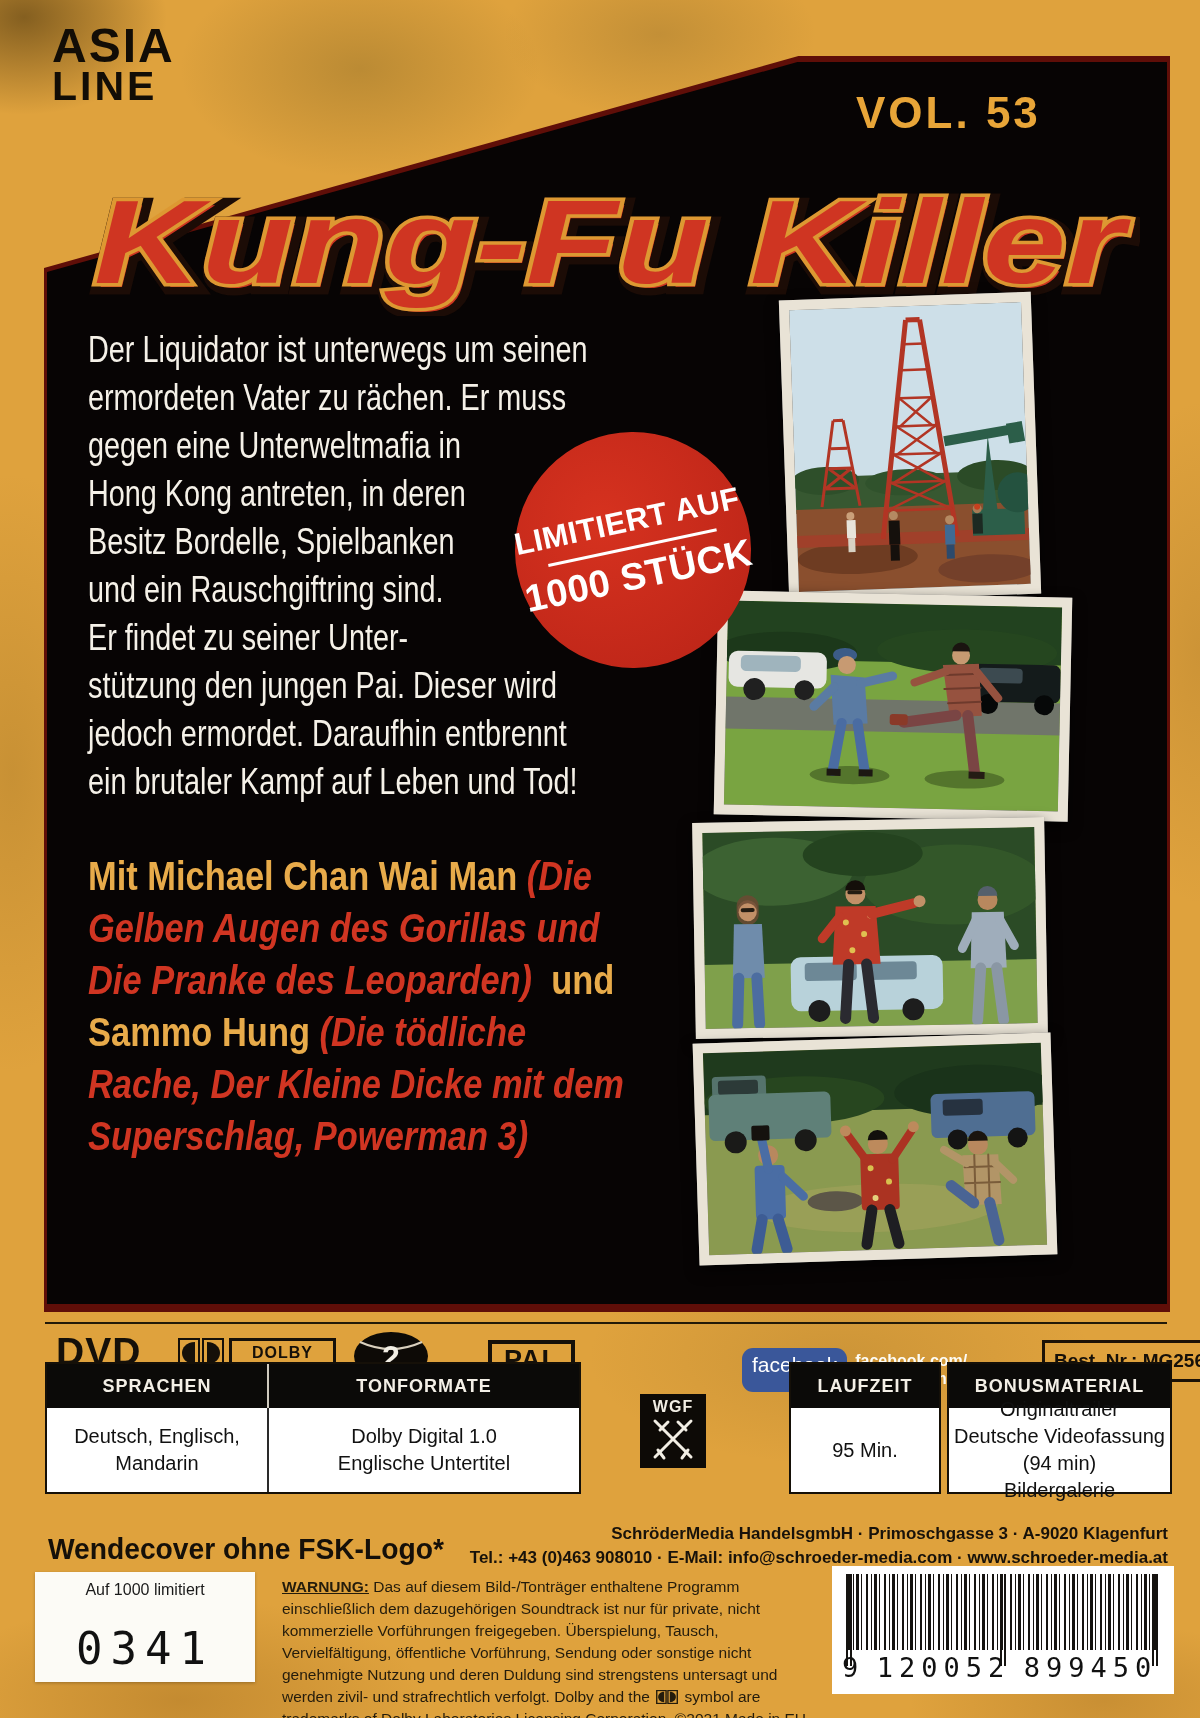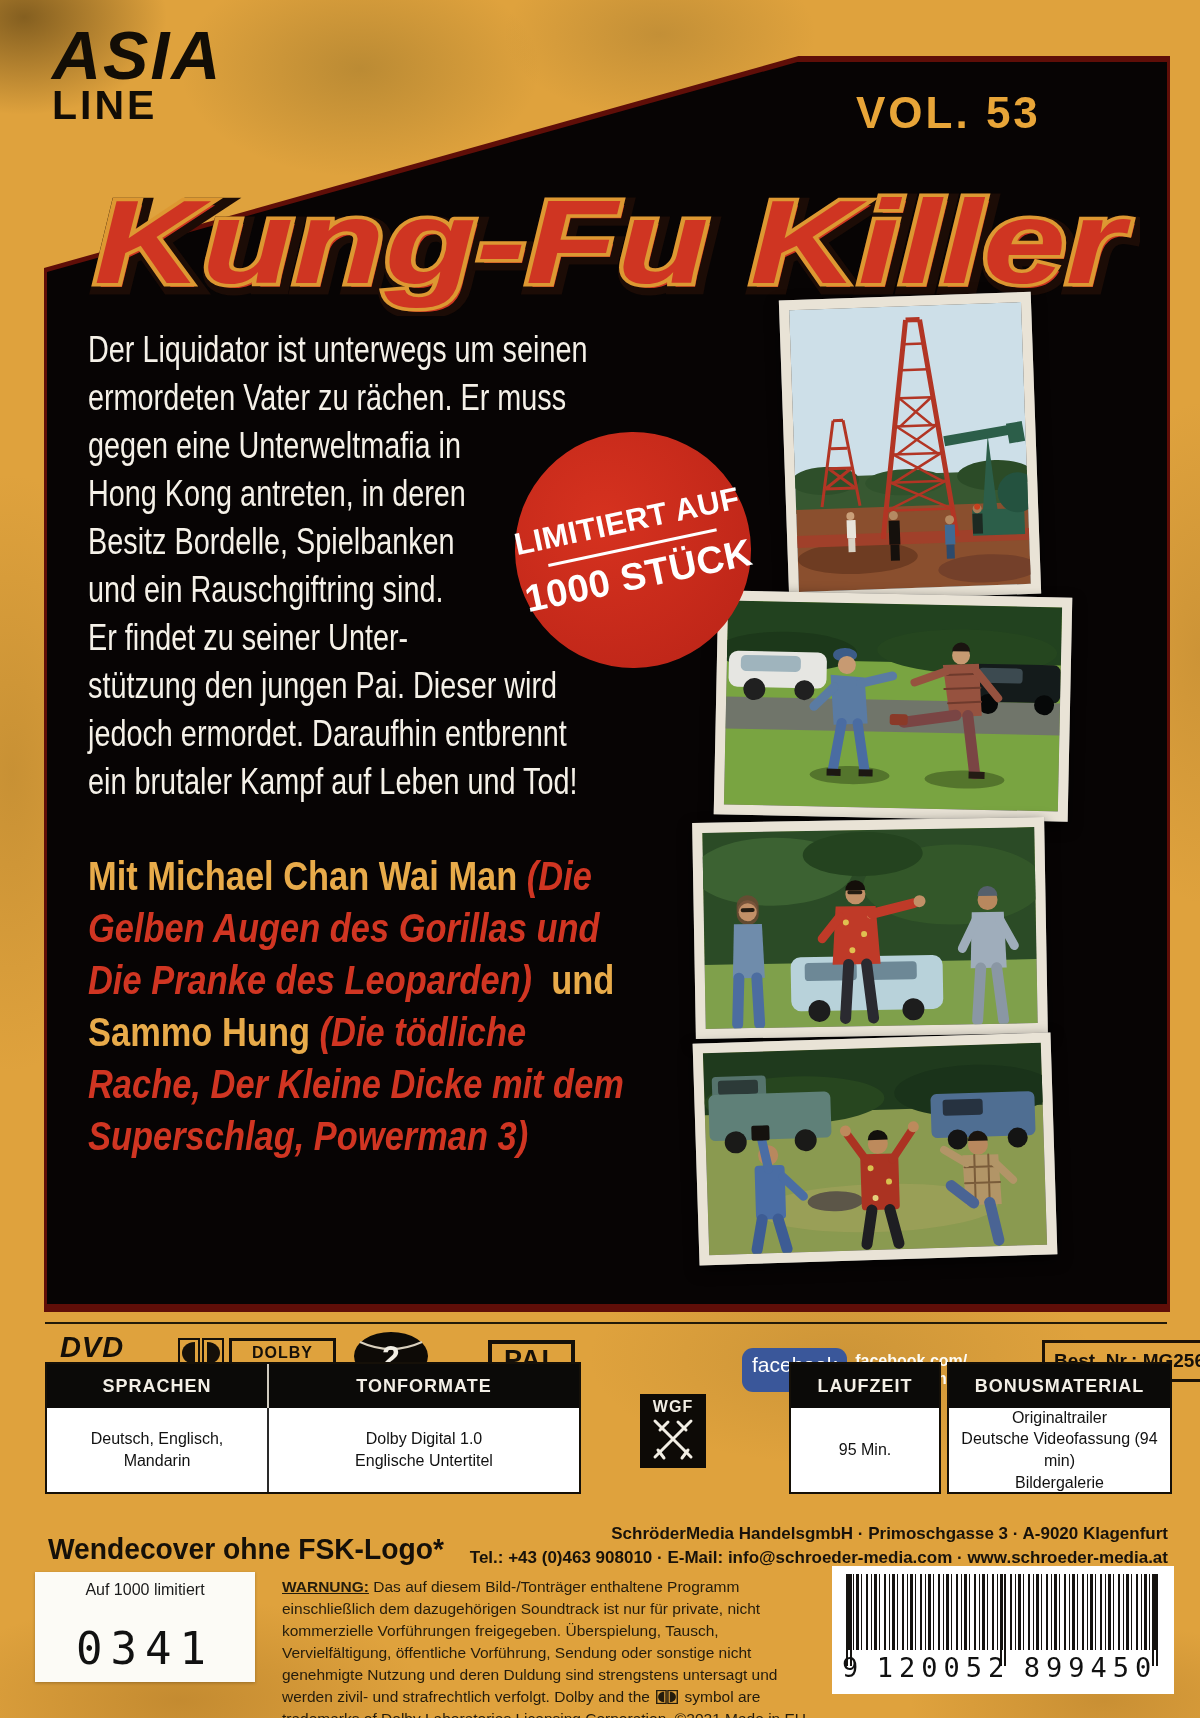--- a/index.html
+++ b/index.html
@@ -12,21 +12,21 @@
       radial-gradient(ellipse 200px 500px at 1% 45%, rgba(140,100,30,.28), transparent 60%),
       radial-gradient(ellipse 160px 420px at 100% 38%, rgba(150,105,35,.25), transparent 60%),
       radial-gradient(ellipse 420px 180px at 70% 79%, rgba(150,110,40,.25), transparent 60%),
       radial-gradient(ellipse 380px 160px at 15% 99%, rgba(145,95,25,.35), transparent 65%),
       radial-gradient(ellipse 300px 120px at 92% 99%, rgba(150,100,30,.30), transparent 65%),
       radial-gradient(ellipse 500px 300px at 50% 50%, rgba(250,215,130,.18), transparent 70%),
       #dfa23d;}
   .abs{position:absolute;}
   
   .brand{left:52px;top:24px;color:#120d06;line-height:.92;}
-  .brand .l1{font-size:68px;font-weight:bold;letter-spacing:2px;font-style:italic;}
+  .brand .l1{font-size:48px;font-weight:bold;letter-spacing:2px;}
   .brand .l2{font-size:41px;font-weight:bold;letter-spacing:3px;}
   .volume{left:856px;top:88px;color:#e8a538;font-size:44px;font-weight:bold;letter-spacing:3px;z-index:4;}
   
   .panel-red{left:44px;top:56px;width:1126px;height:1256px;background:#5f0e08;
     clip-path:polygon(0 212px,67% 0,100% 0,100% 100%,0 100%);z-index:1;}
   .panel-black{left:47px;top:56px;width:1120px;height:1248px;background:#070404;
     clip-path:polygon(0 216px,67% 6px,100% 6px,100% 100%,0 100%);z-index:2;}
   
   .title-svg{left:78px;top:166px;z-index:4;}
   .title-back{font:italic bold 118px "Liberation Sans",sans-serif;fill:#cf3522;stroke:#1c0c06;stroke-width:15px;paint-order:stroke;}
@@ -48,21 +48,21 @@
   .cast-gold{color:#e8ab4a;}
   .cast-red{color:#d03522;font-style:italic;}
   
   .photo{border:10px solid #e9e3d6;box-shadow:0 5px 14px rgba(0,0,0,.65), inset 0 0 0 1px #8d8472;
     background:#777;z-index:5;}
   .photo svg{display:block;}
   
   .rule-top{left:45px;top:1322px;width:1122px;height:2px;background:#221a08;z-index:3;}
   .logos{z-index:3;color:#151009;}
   .dvd{left:56px;top:1334px;text-align:center;}
-  .dvd .word{font-size:29px;font-weight:bold;font-style:italic;letter-spacing:1px;line-height:.9;}
+  .dvd .word{font-size:39px;font-weight:bold;letter-spacing:1px;line-height:.9;}
   .dvd .video{font-size:9px;font-weight:bold;letter-spacing:4px;}
   .dvd .disc{width:66px;height:11px;border:3px solid #151009;border-radius:50%;margin:1px auto 0;position:relative;}
   .dvd .disc:after{content:"";position:absolute;left:50%;top:50%;width:8px;height:3px;margin:-2px 0 0 -4px;background:#151009;border-radius:50%;}
   .dolby{left:178px;top:1338px;text-align:center;}
   .dolby .row{display:flex;align-items:center;gap:5px;}
   .dolby .box{border:3px solid #151009;font-size:16px;font-weight:bold;padding:3px 20px;letter-spacing:1px;}
   .dolby .sub{font-size:12px;font-weight:bold;letter-spacing:6px;margin-top:3px;}
   .globe{left:352px;top:1330px;}
   .pal{left:488px;top:1340px;border:4px solid #151009;font-size:27px;font-weight:bold;padding:1px 12px;letter-spacing:1px;}
   .wgf{left:640px;top:1394px;width:66px;height:74px;background:#0d0a06;color:#f2eee4;text-align:center;}
@@ -75,21 +75,21 @@
     font-size:16px;display:flex;align-items:center;justify-content:center;}
   .circle .pics{color:#c3bda9;font-weight:bold;font-size:17px;margin-left:3px;}
   .bestnr{left:1042px;top:1340px;border:3px solid #1c1206;font-size:19px;font-weight:bold;padding:7px 9px;white-space:nowrap;}
   
   .spec{z-index:3;top:1362px;border:2px solid #151008;background:#fff;}
   .spec .hdr{height:44px;background:#0b0a08;color:#f3efe6;display:flex;}
   .spec .hcell{flex:1;display:flex;align-items:center;justify-content:center;
     font-size:18px;font-weight:bold;letter-spacing:1px;}
   .spec .bdy{height:84px;display:flex;}
   .spec .bcell{flex:1;display:flex;align-items:center;justify-content:center;text-align:center;
-    font-size:16px;color:#111;white-space:pre-line;line-height:1.35;}
+    font-size:20px;color:#111;white-space:pre-line;line-height:1.35;}
   .vdiv-h{width:2px;background:#cfcabe;}
   .vdiv-b{width:2px;background:#2a2a2a;}
   
   .wende{left:48px;top:1532px;font-size:30px;font-weight:bold;color:#151009;transform:scaleX(.94);transform-origin:0 0;z-index:3;}
   .addr{right:32px;top:1522px;text-align:right;color:#18120a;font-size:17px;font-weight:bold;line-height:1.4;z-index:3;}
   .limited{left:35px;top:1572px;width:220px;height:110px;background:#fcfbf6;z-index:3;text-align:center;
     box-shadow:0 1px 3px rgba(0,0,0,.25);}
   .limited .lab{font-size:16px;color:#1a1a1a;margin-top:9px;}
   .limited .num{font-family:"DejaVu Sans Mono",monospace;font-size:44px;letter-spacing:8px;color:#111;margin-top:24px;}
   .warn{left:282px;top:1576px;width:532px;font-size:15.5px;line-height:22px;color:#241c0c;z-index:3;}

